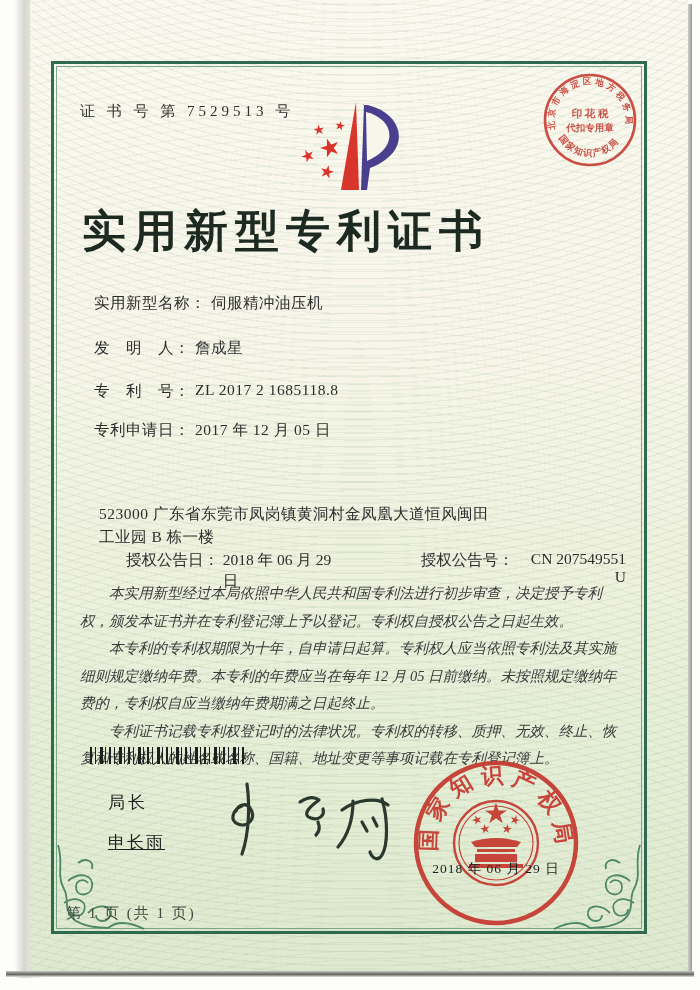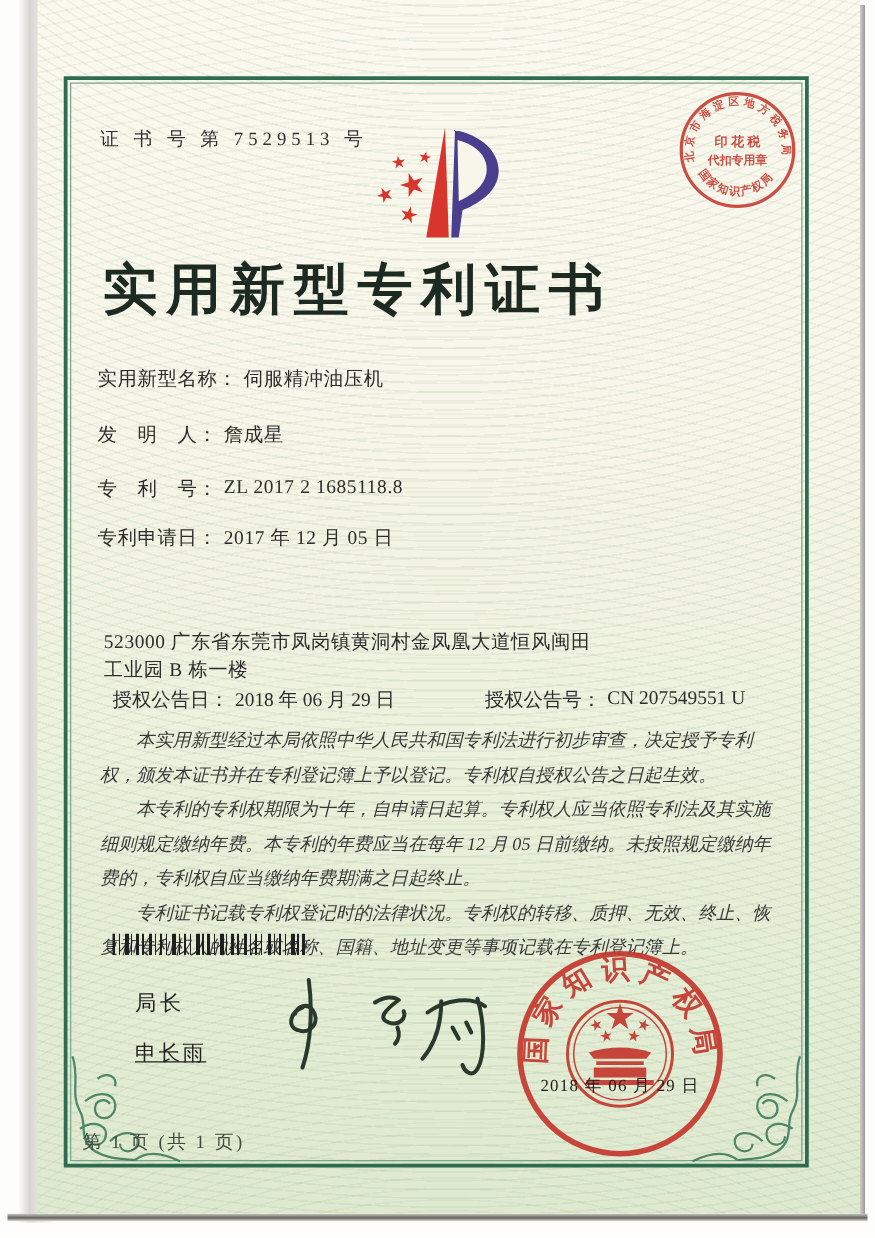--- a/index.html
+++ b/index.html
@@ -17,26 +17,26 @@
       repeating-radial-gradient(140% 95% at 50% -45%, rgba(104,156,104,0.10) 0 1.4px, rgba(0,0,0,0) 1.4px 7px),
       repeating-radial-gradient(150% 100% at 50% 150%, rgba(104,156,104,0.08) 0 1.4px, rgba(0,0,0,0) 1.4px 9px),
       linear-gradient(180deg,#fbf9ef 0%,#f8f6ea 32%,#f0f2e0 55%,#e6eed7 75%,#dfe9cf 100%);}
   .frame{position:absolute;left:21px;top:61px;width:596px;height:873px;box-sizing:border-box;
     border:3px solid #2e6b50;}
   .frame-inner{position:absolute;inset:2px;border:1px solid #7aa68a;pointer-events:none;}
   .cert-no{position:absolute;left:26px;top:38px;font-size:15px;letter-spacing:4px;color:#303030;}
   .title{position:absolute;left:0;right:0;top:138px;font-size:44px;font-weight:bold;
     letter-spacing:7px;color:#1c2a21;margin-left:28px;}
   
-  .row{position:absolute;left:24px;right:18px;display:flex;font-size:15.5px;color:#2d2d2d;letter-spacing:0.5px;}
+  .row{position:absolute;left:40px;right:18px;display:flex;font-size:15.5px;color:#2d2d2d;letter-spacing:0.5px;}
   .lbl{min-width:90px;white-space:nowrap;}
   .val{margin-left:5px;}
   .val.wrap{display:inline-block;width:400px;line-height:23px;vertical-align:top;}
   .row-split{position:absolute;left:36px;right:18px;display:flex;font-size:15.5px;color:#2d2d2d;}
-  .half{display:flex;}
+  .half{display:flex;margin-left:36px;}
   .half.second{margin-left:72px;text-align:right;}
   
   .paras{position:absolute;left:26px;right:16px;top:516px;font-size:14.5px;line-height:27.5px;
     color:#3a3a3a;font-style:italic;}
   .paras p{margin:0;text-indent:2em;}
   .barcode{position:absolute;left:36px;top:683px;width:156px;height:17px;
     background-image:repeating-linear-gradient(90deg,#1f1f1f 0 2px,transparent 2px 5px,#1f1f1f 5px 6px,
       transparent 6px 10px,#1f1f1f 10px 13px,transparent 13px 15px,#1f1f1f 15px 16px,transparent 16px 19px);}
   .signer-title{position:absolute;left:54px;top:727px;font-size:17px;letter-spacing:3px;color:#222;}
   .signer-name{position:absolute;left:54px;top:767px;font-size:17px;letter-spacing:2px;color:#222;text-decoration:underline;}

